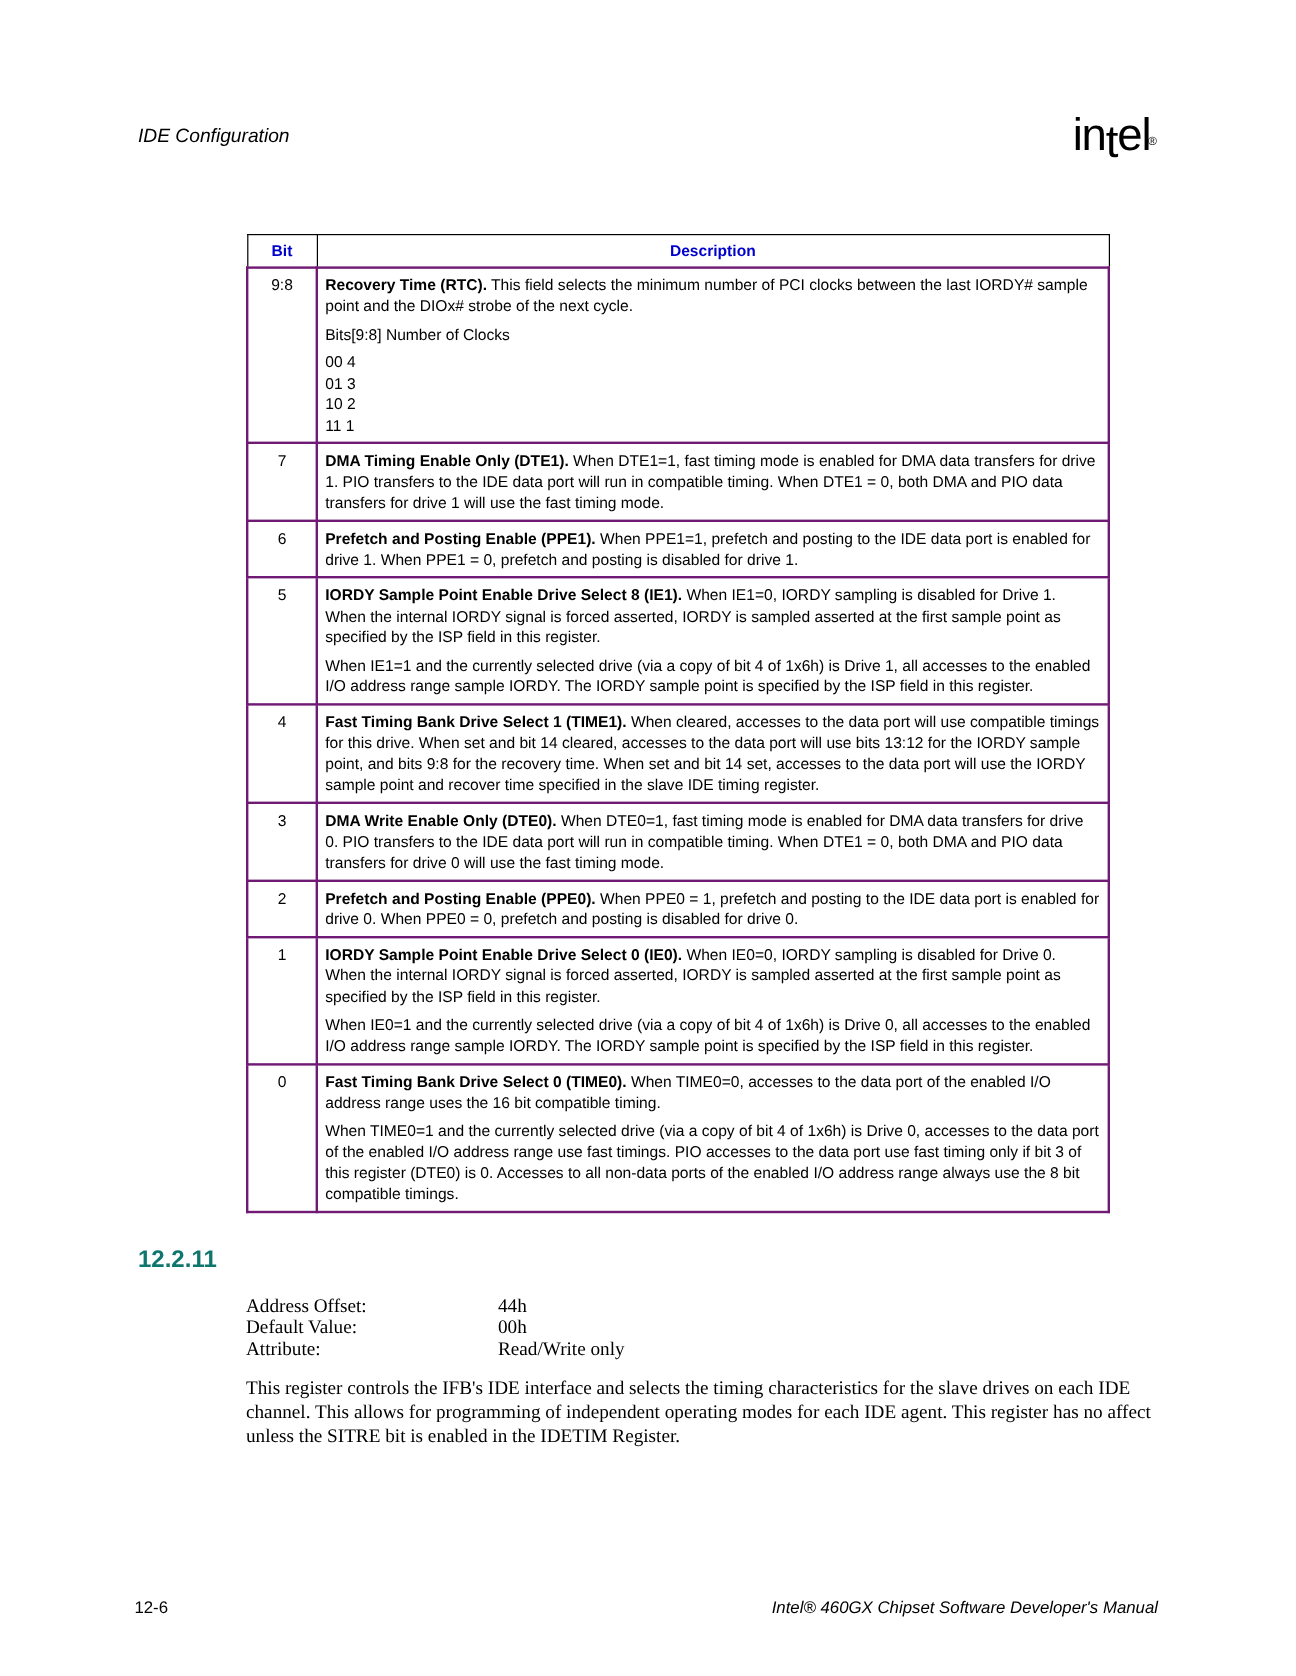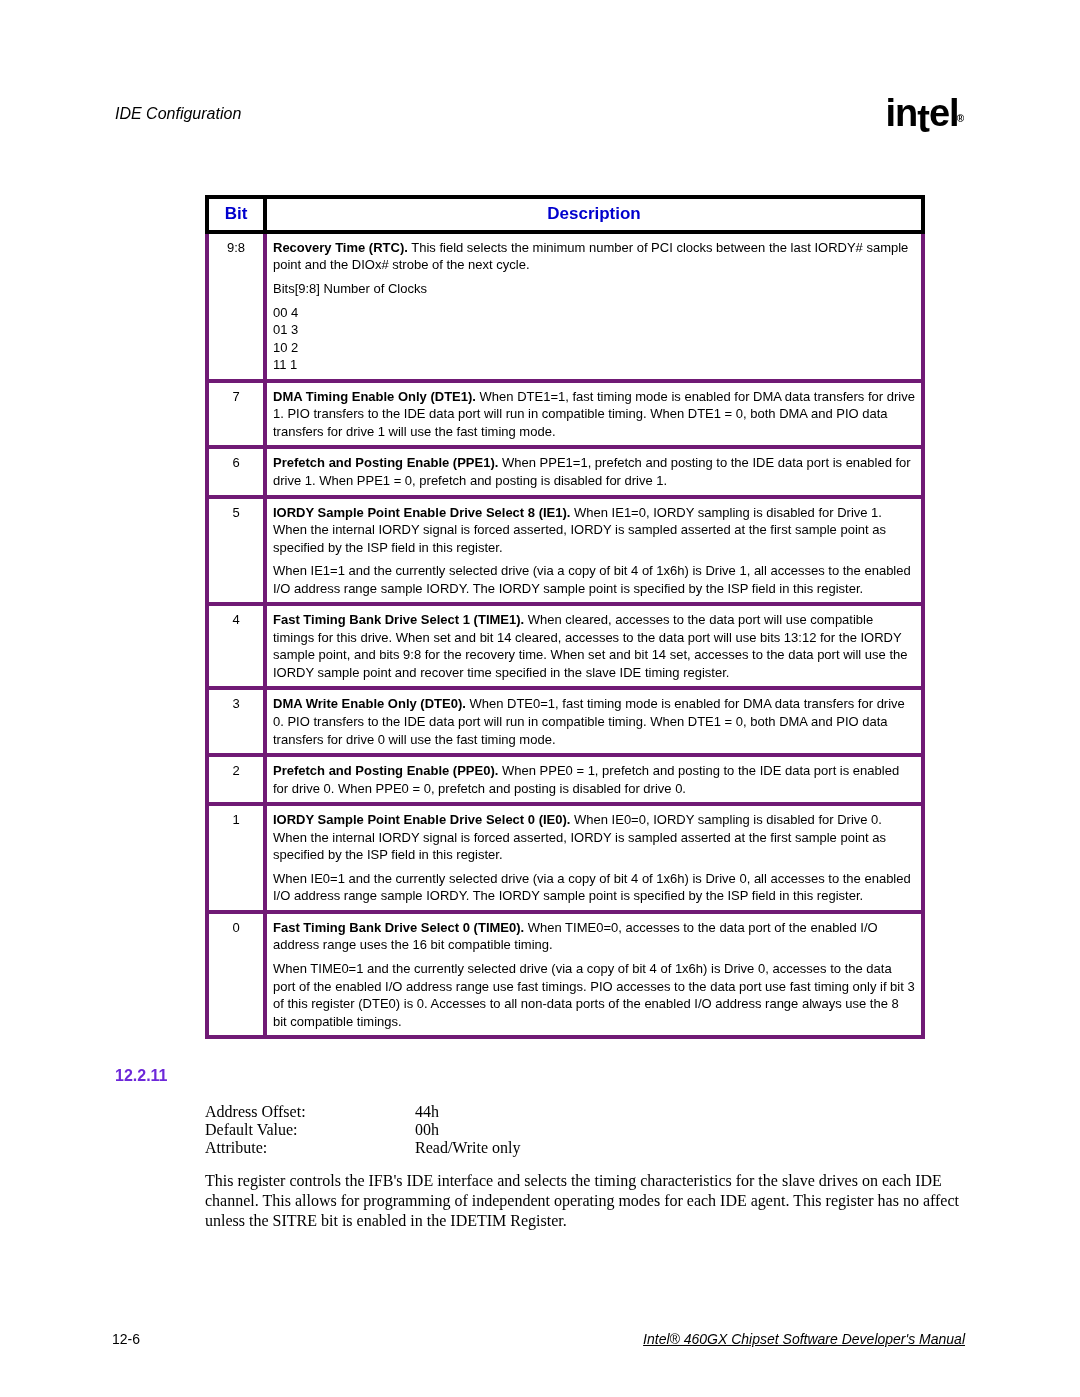--- a/index.html
+++ b/index.html
@@ -21,21 +21,21 @@
     margin-bottom: 60px;
   }
   .section-title {
     font-style: italic;
     font-size: 16px;
     color: #000;
   }
   .logo {
     font-family: Arial, Helvetica, sans-serif;
     font-size: 38px;
-    font-weight: bold;
+    font-weight: normal;
     letter-spacing: -1px;
     position: relative;
     color: #000;
   }
   .logo .sub {
     font-size: 10px;
     vertical-align: baseline;
     position: relative;
     top: -4px;
     left: -2px;
@@ -45,45 +45,45 @@
     top: 6px;
   }
   table.bit-table {
     border-collapse: collapse;
     width: 720px;
     margin-left: 90px;
     font-size: 13px;
     line-height: 1.35;
   }
   table.bit-table th {
-    border: 4px solid #000000;
+    border: 1px solid #000000;
     padding: 4px 6px;
     font-weight: bold;
     color: #0000cd;
     text-align: center;
-    font-size: 17px;
+    font-size: 13px;
   }
   table.bit-table th.bit-col { width: 58px; }
   table.bit-table td {
-    border: 4px solid #701a75;
+    border: 2px solid #701a75;
     padding: 5px 6px;
     vertical-align: top;
   }
   table.bit-table td.bit-cell {
     text-align: center;
     font-size: 13px;
   }
   .desc p { margin-bottom: 6px; }
   .desc p:last-child { margin-bottom: 0; }
   .section-heading {
     margin-top: 28px;
     margin-left: 0;
-    font-size: 16px;
+    font-size: 20px;
     font-weight: bold;
-    color: #6d28d9;
+    color: #0f766e;
     display: flex;
     gap: 28px;
   }
   .section-heading .num { min-width: 78px; }
   .reg-meta {
     margin-top: 18px;
     margin-left: 90px;
     font-family: "Times New Roman", Times, serif;
     font-size: 16px;
   }
@@ -99,21 +99,21 @@
   }
   .footer {
     position: absolute;
     bottom: 50px;
     left: 112px;
     right: 115px;
     display: flex;
     justify-content: space-between;
     font-size: 14px;
   }
-  .footer .right { font-style: italic; text-decoration: underline; }
+  .footer .right { font-style: italic; }
 </style>
 </head>
 <body>
 
 <div class="page">
   <div class="header-row">
     <div class="section-title">IDE Configuration</div>
     <div class="logo">
       <span>in</span><span class="drop">t</span><span>e</span><span>l</span><span class="sub">®</span>
     </div>

